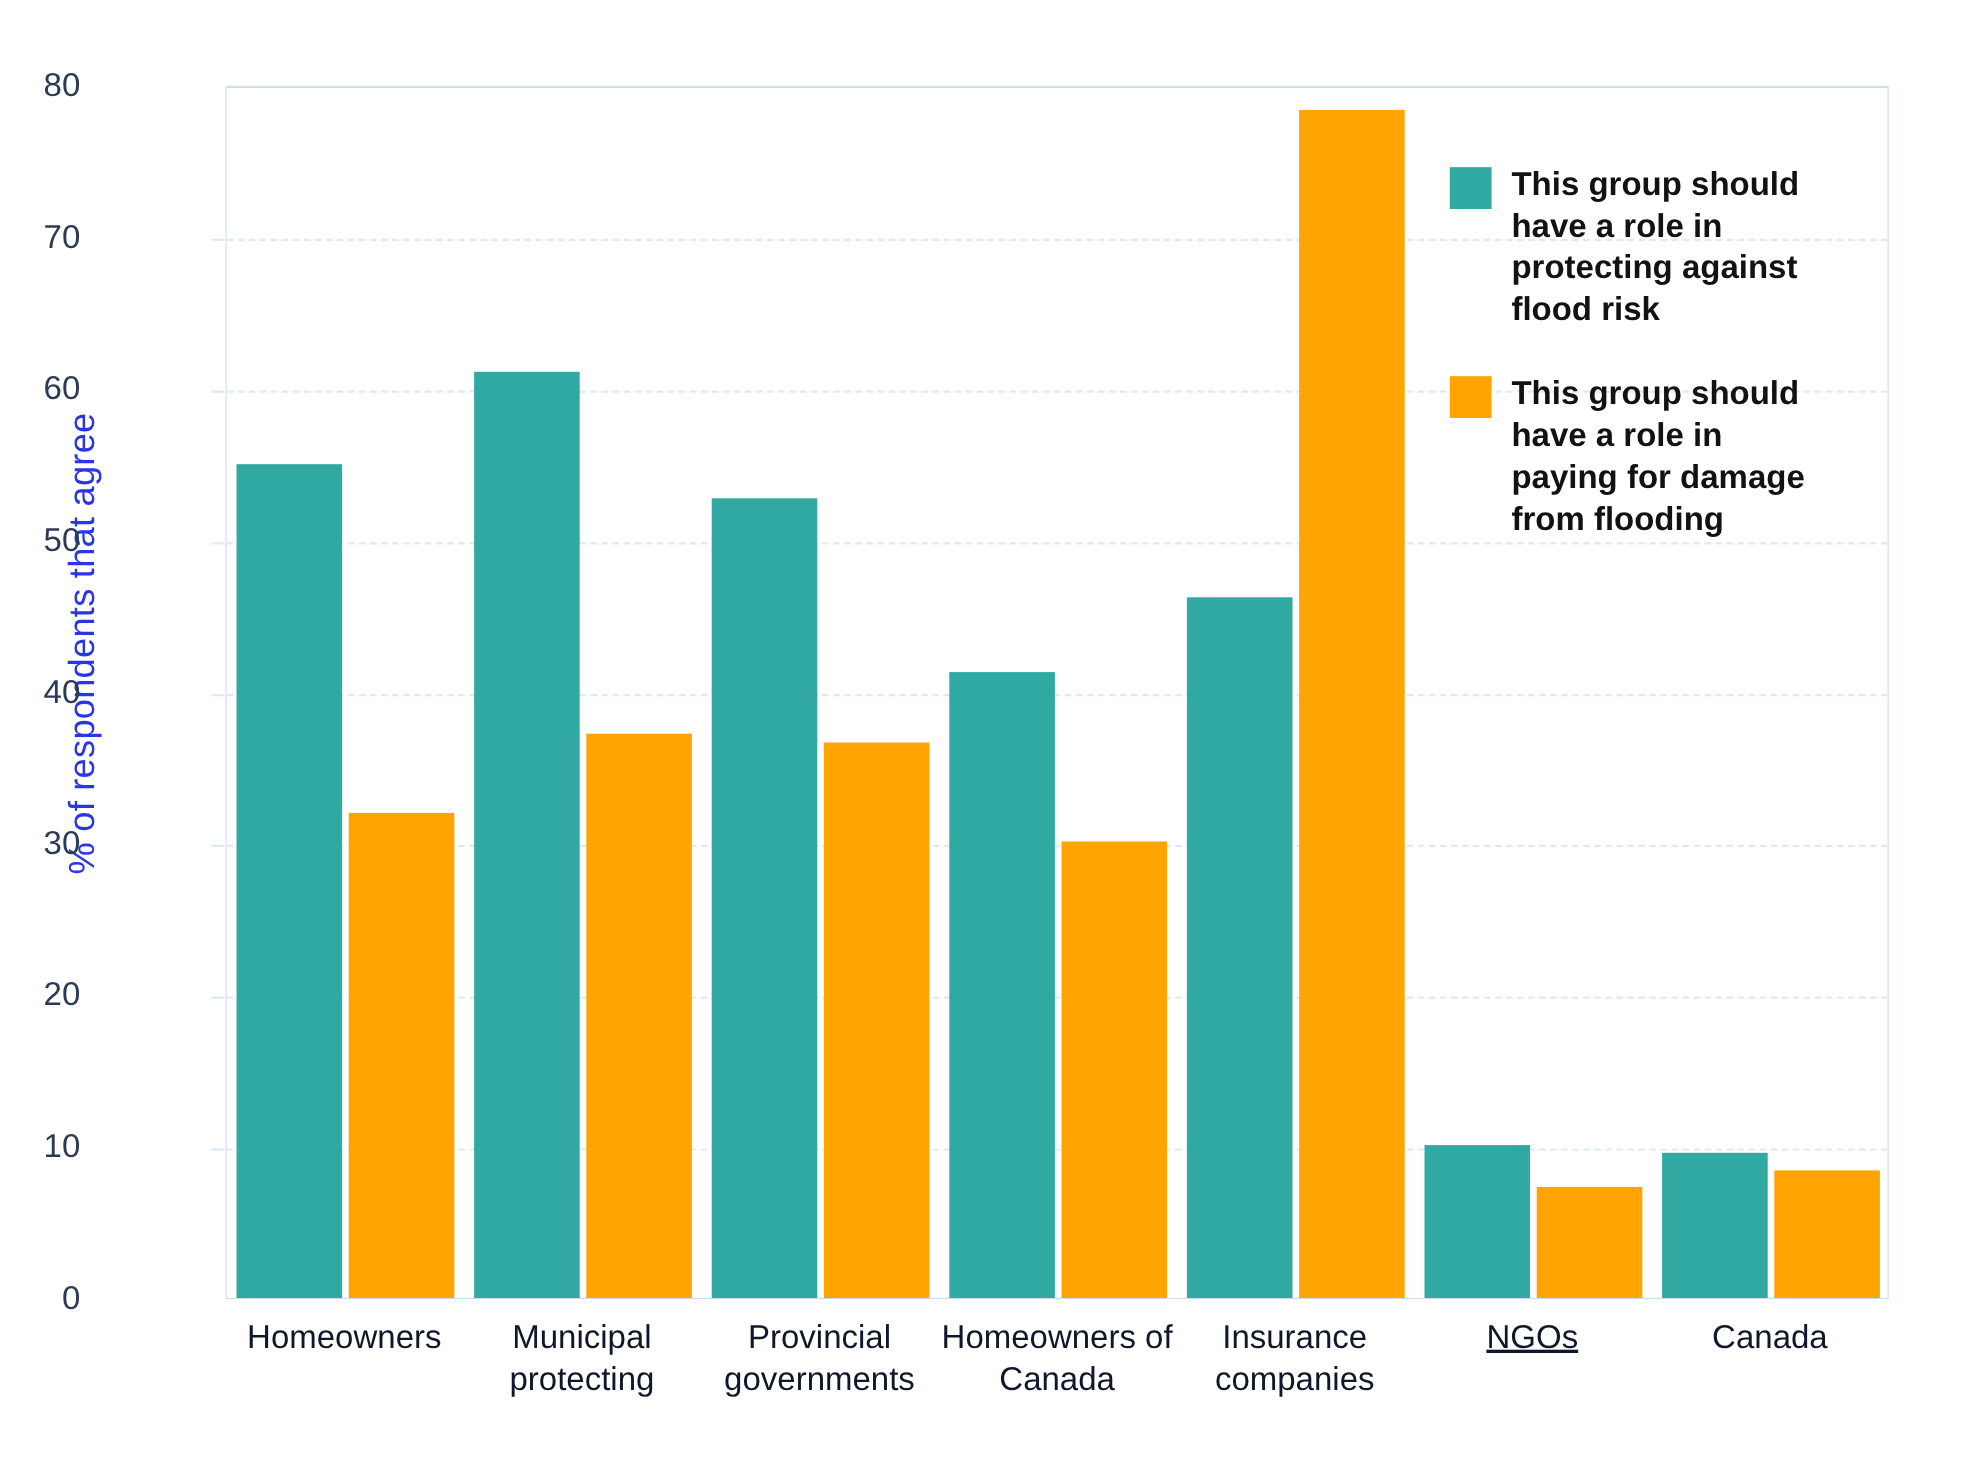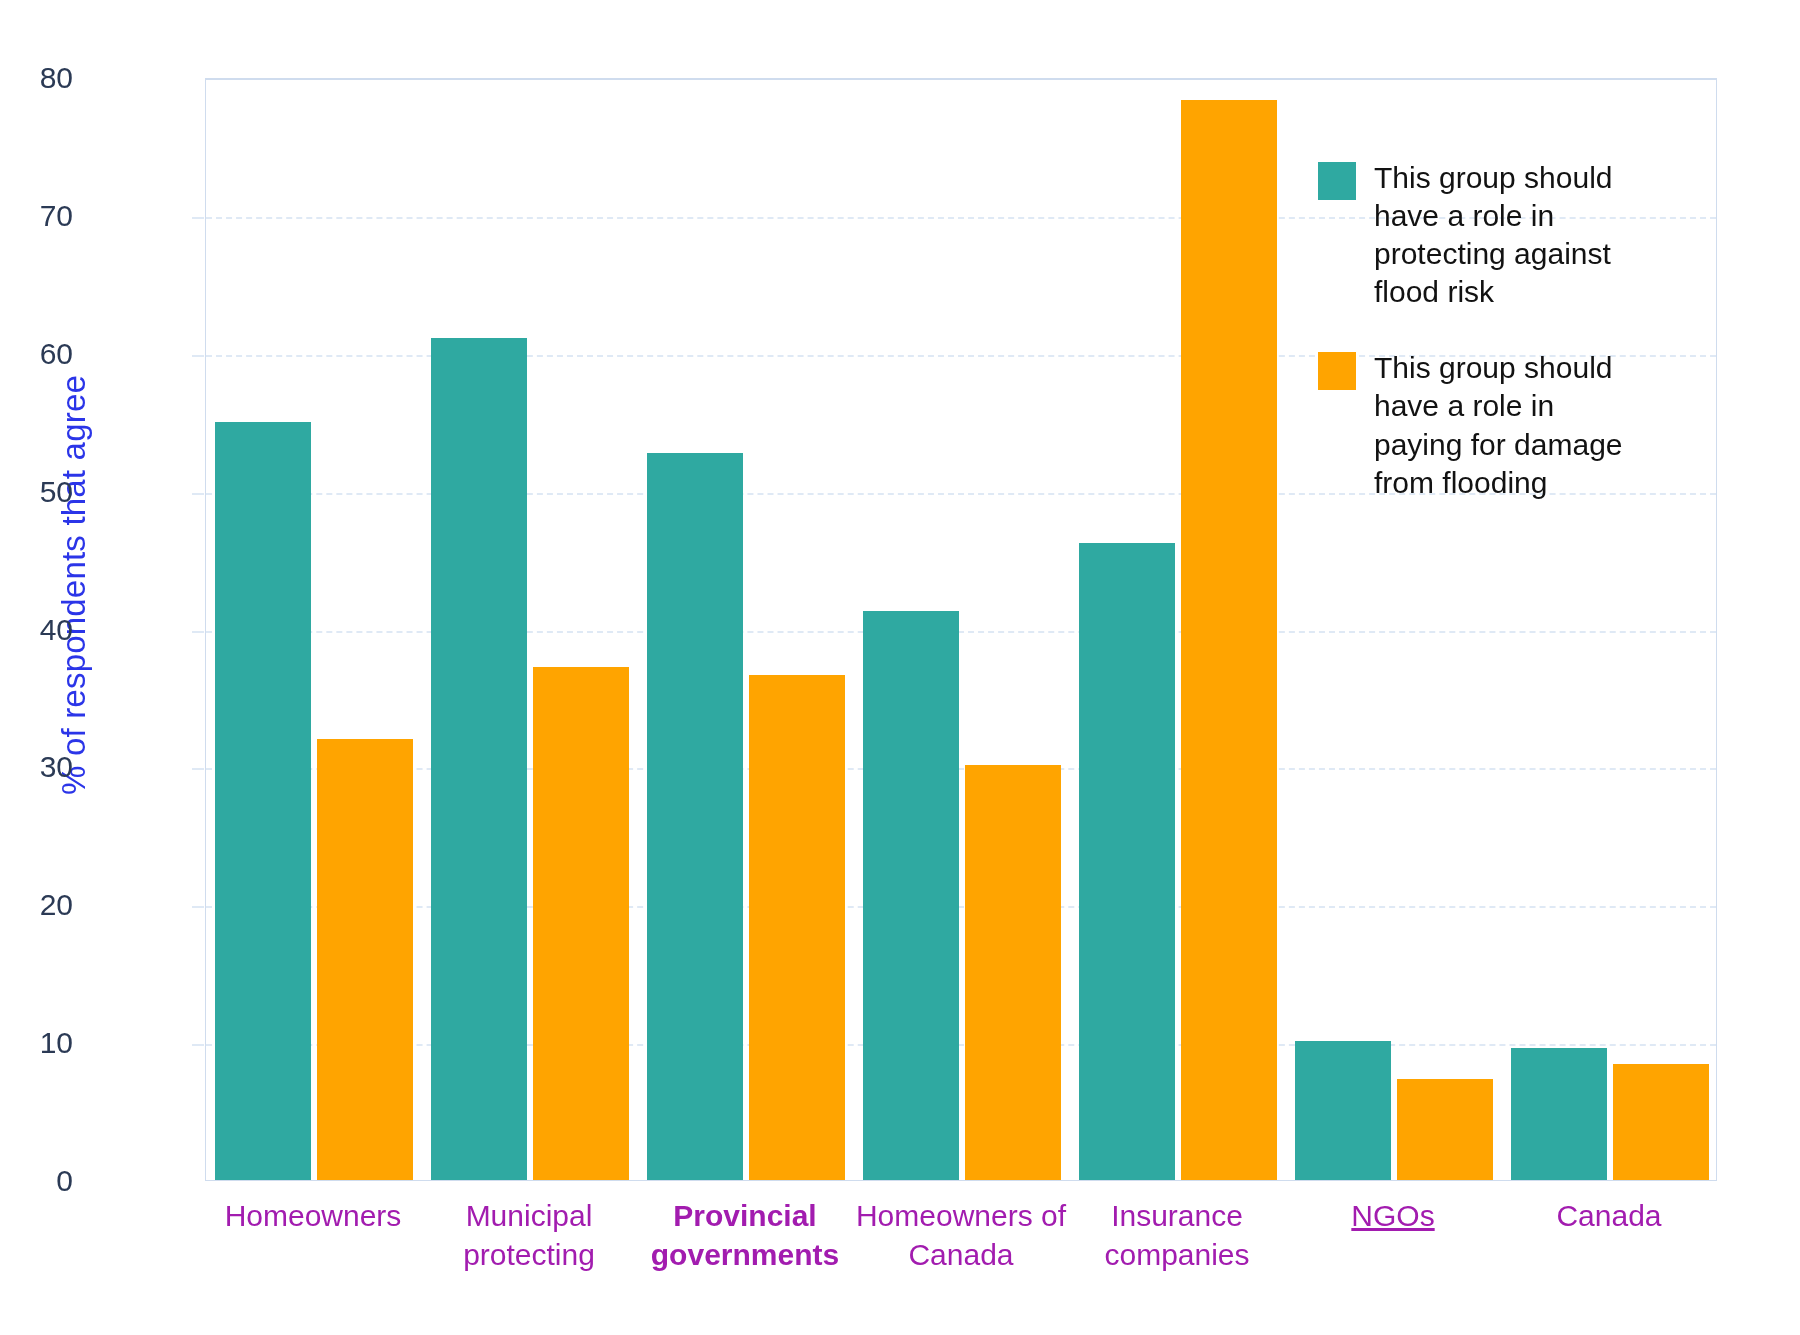--- a/index.html
+++ b/index.html
@@ -91,31 +91,32 @@
     bottom: 0;
   }
   .bar.teal   { background: #2FA9A1; }
   .bar.orange { background: #FFA400; }
 
   
   .xlabel {
     position: absolute;
     top: 1196px;
     text-align: center;
-    color: #a21caf;
+    color: #0f172a;
     font-size: 30px;
     line-height: 1.30;
   }
 
   
   #legend {
     position: absolute;
     left: 1318px;
-    top: 159px;
+    top: 149px;
     width: 330px;
+    font-weight: bold;
   }
   .legend-entry {
     display: flex;
     align-items: flex-start;
     margin-bottom: 38px;
   }
   .legend-swatch {
     width: 38px;
     height: 38px;
     flex: 0 0 38px;
@@ -196,21 +197,21 @@
         <div class="group" style="left: 1296px; width: 216px;">
           <div class="bar teal" title="Other — This group should have a role in protecting against flood risk: 9.6%" style="left: 9px; width: 96px; height: 132.36px;"></div>
           <div class="bar orange" title="Other — This group should have a role in paying for damage from flooding: 8.4%" style="left: 111px; width: 96px; height: 115.815px;"></div>
         </div>
       </div>
   </div>
 
   <div id="x-tick-labels">
       <div class="xlabel" style="left: 205px; width: 216px;">Homeowners</div>
       <div class="xlabel" style="left: 421px; width: 216px;">Municipal protecting</div>
-      <div class="xlabel" style="left: 637px; width: 216px; font-weight: bold;">Provincial governments</div>
+      <div class="xlabel" style="left: 637px; width: 216px;">Provincial governments</div>
       <div class="xlabel" style="left: 853px; width: 216px;">Homeowners of Canada</div>
       <div class="xlabel" style="left: 1069px; width: 216px;">Insurance companies</div>
       <div class="xlabel" style="left: 1285px; width: 216px; text-decoration: underline;">NGOs</div>
       <div class="xlabel" style="left: 1501px; width: 216px;">Canada</div>
     </div>
 
   <div id="legend">
       <div class="legend-entry">
         <span class="legend-swatch teal"></span>
         <span class="legend-text">This group should have a role in protecting against flood risk</span>

